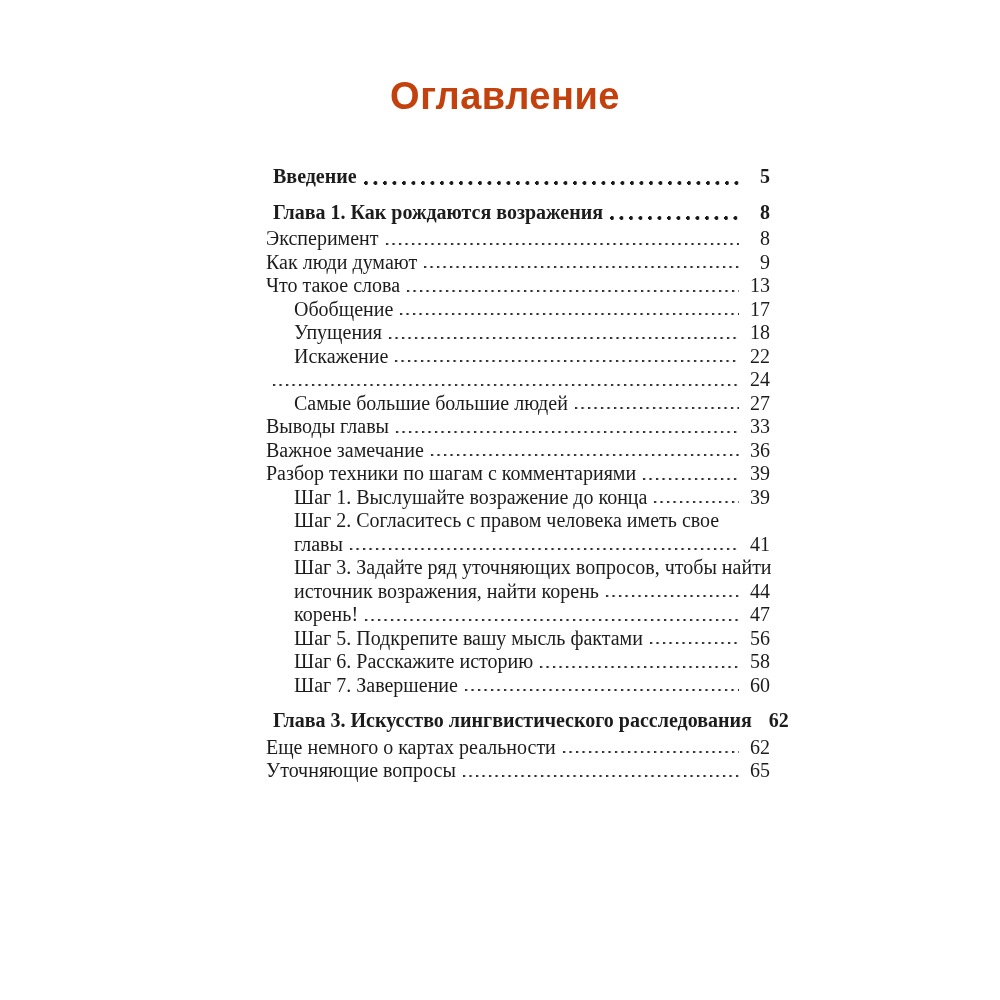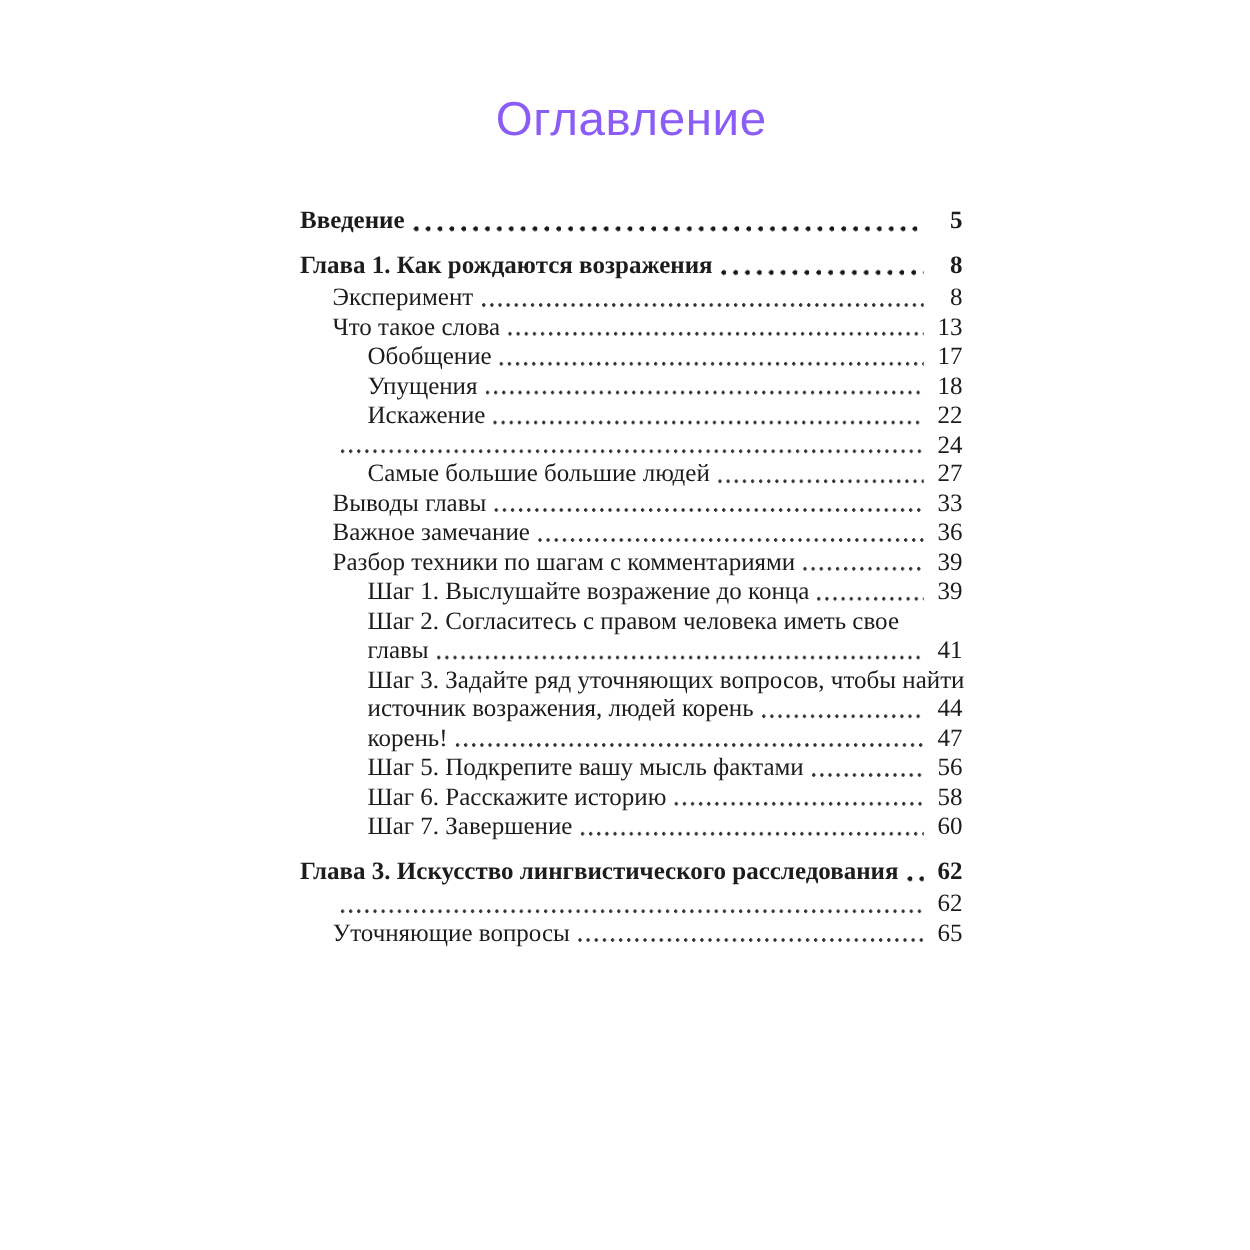--- a/index.html
+++ b/index.html
@@ -21,38 +21,39 @@
   .toc {
     position: absolute;
     left: 240px;
     top: 0;
     width: 530px;
   }
   h1.title {
     margin: 74px 0 0 0;
     text-align: center;
     font-family: "Liberation Sans", "DejaVu Sans", sans-serif;
-    font-weight: 400;
+    font-weight: 700;
     font-size: 38px;
     line-height: 44px;
     letter-spacing: 0.5px;
-    color: #8b5cf6;
+    color: #c2410c;
   }
   .toc-list {
     margin-top: 47px;
     font-size: 20px;
   }
   .entry { line-height: 23.5px; }
   .entry.lvl0 { padding-left: 0; }
   .entry.lvl1 { padding-left: 26px; }
   .entry.lvl2 { padding-left: 54px; }
   .entry.bold {
     font-weight: 700;
     margin-top: 12px;
     margin-bottom: 3px;
+    margin-left: 33px;
   }
   .entry.bold.first { margin-top: 0; }
   .row {
     display: flex;
     align-items: baseline;
   }
   .label {
     flex: 0 1 auto;
     white-space: nowrap;
   }
@@ -101,20 +102,27 @@
         </div>
         <div class="entry lvl1">
           <div class="row">
             <span class="label">Эксперимент</span>
             <span class="dots"></span>
             <span class="pagenum">8</span>
           </div>
         </div>
         <div class="entry lvl1">
           <div class="row">
+            <span class="label">Как люди думают</span>
+            <span class="dots"></span>
+            <span class="pagenum">9</span>
+          </div>
+        </div>
+        <div class="entry lvl1">
+          <div class="row">
             <span class="label">Что такое слова</span>
             <span class="dots"></span>
             <span class="pagenum">13</span>
           </div>
         </div>
         <div class="entry lvl2">
           <div class="row">
             <span class="label">Обобщение</span>
             <span class="dots"></span>
             <span class="pagenum">17</span>
@@ -183,21 +191,21 @@
             <span class="label">главы</span>
             <span class="dots"></span>
             <span class="pagenum">41</span>
           </div>
         </div>
         <div class="entry lvl2">
           <div class="row">
             <span class="label">Шаг 3. Задайте ряд уточняющих вопросов, чтобы найти</span>
           </div>
           <div class="row">
-            <span class="label">источник возражения, людей корень</span>
+            <span class="label">источник возражения, найти корень</span>
             <span class="dots"></span>
             <span class="pagenum">44</span>
           </div>
         </div>
         <div class="entry lvl2">
           <div class="row">
             <span class="label">корень!</span>
             <span class="dots"></span>
             <span class="pagenum">47</span>
           </div>
@@ -225,20 +233,21 @@
         </div>
         <div class="entry lvl0 bold">
           <div class="row">
             <span class="label">Глава 3. Искусство лингвистического расследования</span>
             <span class="dots"></span>
             <span class="pagenum">62</span>
           </div>
         </div>
         <div class="entry lvl1">
           <div class="row">
+            <span class="label">Еще немного о картах реальности</span>
             <span class="dots"></span>
             <span class="pagenum">62</span>
           </div>
         </div>
         <div class="entry lvl1">
           <div class="row">
             <span class="label">Уточняющие вопросы</span>
             <span class="dots"></span>
             <span class="pagenum">65</span>
           </div>

